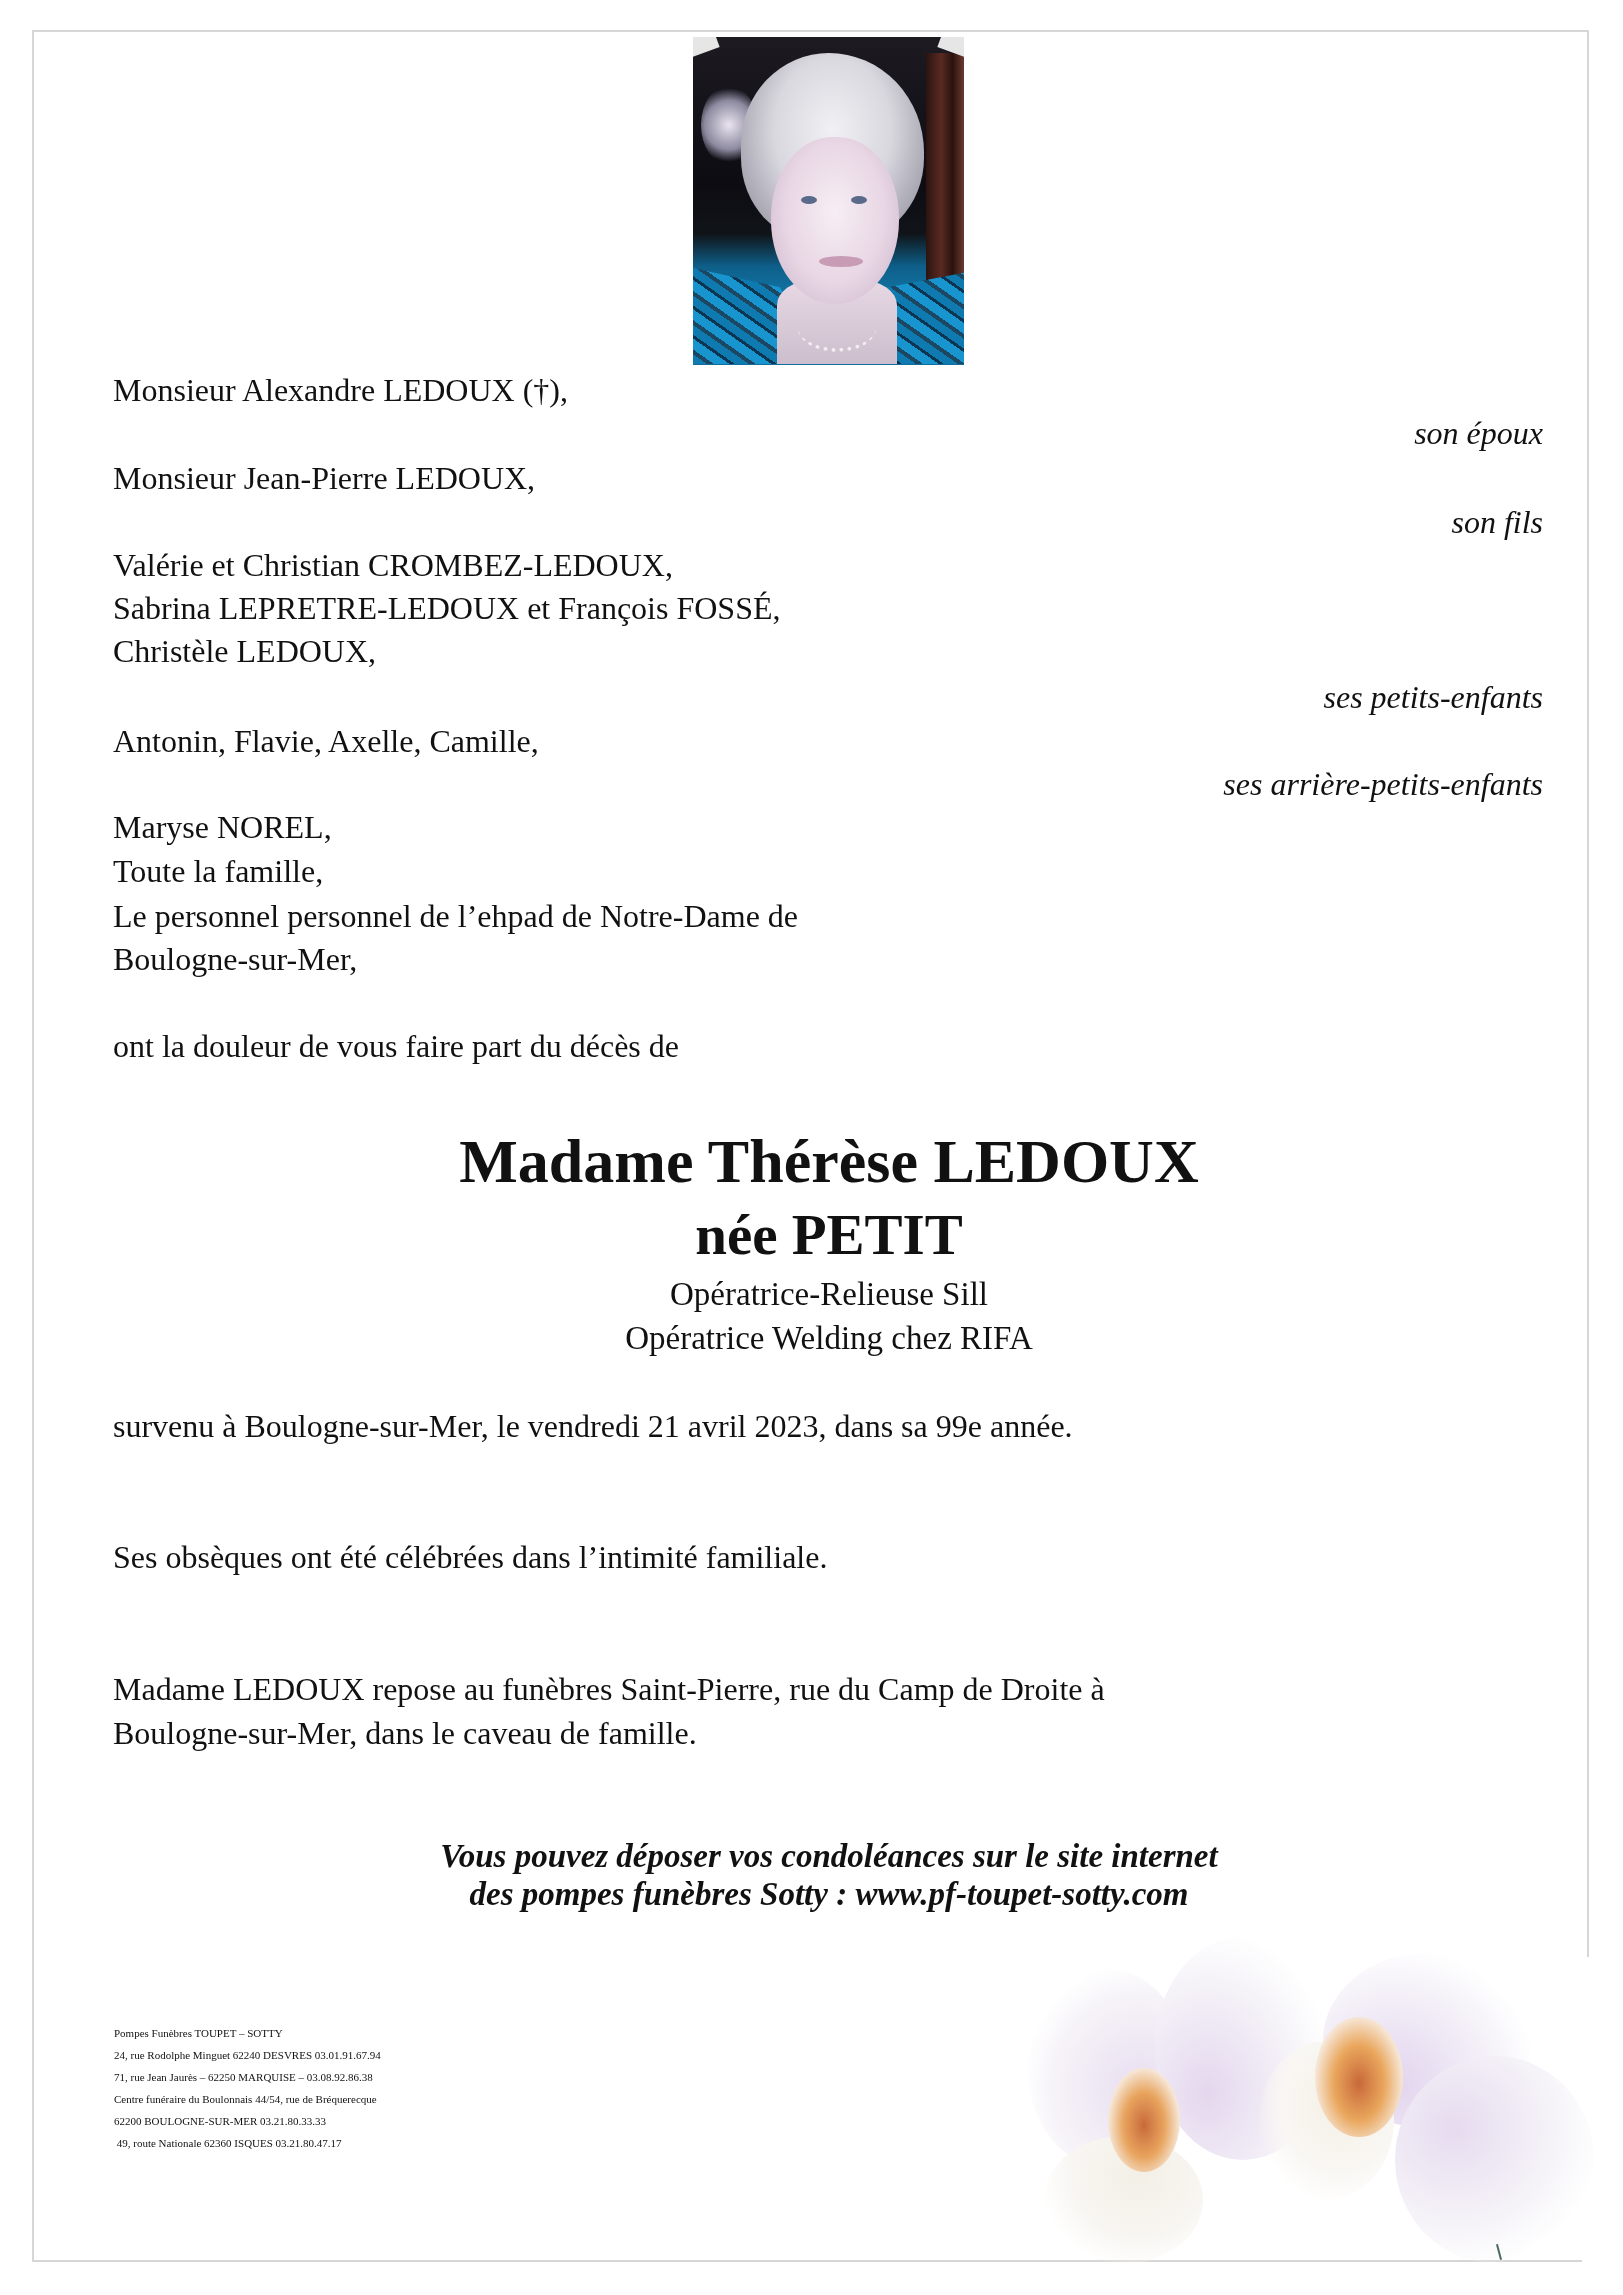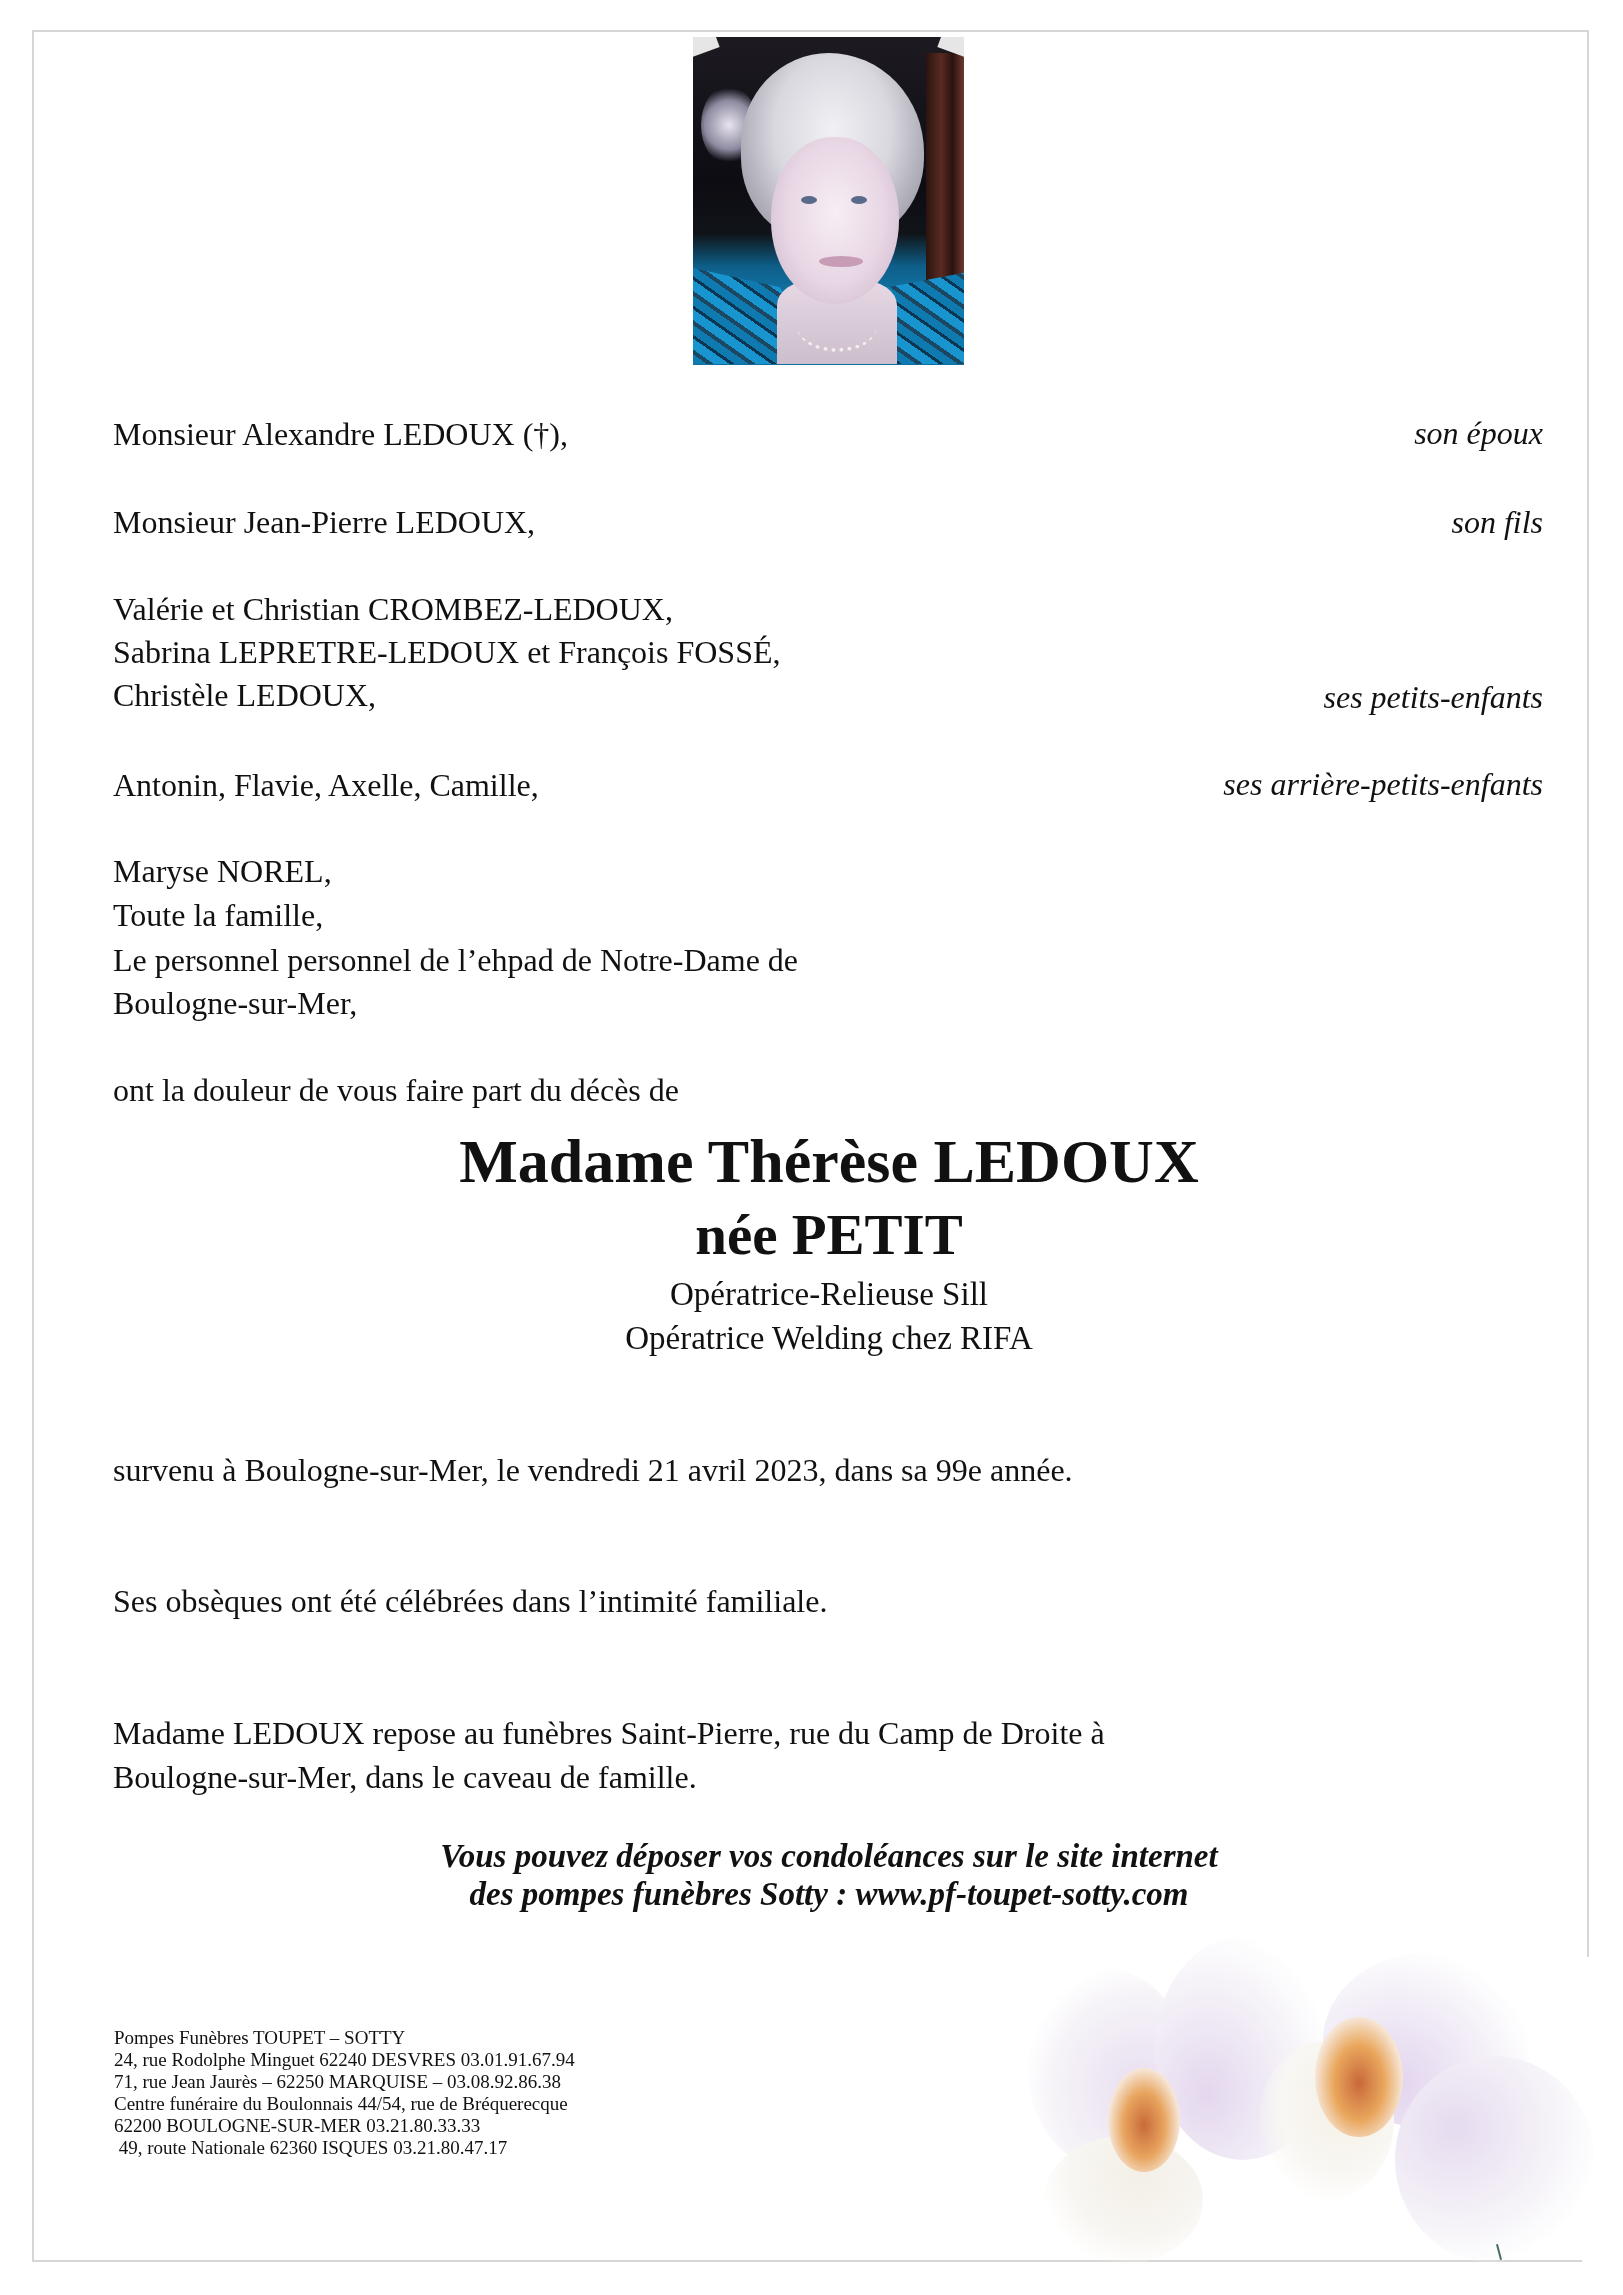--- a/index.html
+++ b/index.html
@@ -33,28 +33,28 @@
       background: linear-gradient(180deg, #e7d8e4, #cdbecd); }
     .photo .cloth { position:absolute; left:0; top:231px; width:271px; height:96px;
       background: repeating-linear-gradient(35deg, #0f7ab0 0 8px, #1b4763 8px 12px, #1895cf 12px 21px, #0b3550 21px 24px);
       clip-path: polygon(0 0, 32% 20%, 50% 100%, 72% 20%, 100% 5%, 100% 100%, 0 100%); }
     .photo .necklace { position:absolute; left:104px; top:263px; width:80px; height:48px; border-bottom: 4px dotted #f2eef0; border-radius: 0 0 50% 50%; }
     .photo .corner { position:absolute; top:-4.8px; width:48px; height:24px; background:#e6e6e6; }
     .photo .corner.l { left:-24px; transform: rotate(-20deg); }
     .photo .corner.r { right:-24px; transform: rotate(20deg); }
 
     .line { position: absolute; white-space: nowrap; line-height: 1; }
-    .body-text { font-size: 32px; left: 113px; margin-top: 44px; }
+    .body-text { font-size: 32px; left: 113px; }
     .rel { font-size: 32px; font-style: italic; right: 81px; text-align: right; }
     .center { left: 0; width: 1658px; text-align: center; }
     .title { font-size: 62px; font-weight: bold; }
     .subtitle { font-size: 57px; font-weight: bold; }
     .job { font-size: 33px; }
     .condo { font-size: 33px; font-weight: bold; font-style: italic; }
-    .footer { font-size: 19px; left: 114px; }
+    .footer { font-size: 11px; left: 114px; }
 
     .orchids { position:absolute; left:1020px; top:1921px; width:574px; height:351px; }
     .petal { position:absolute; border-radius:50%; }
     .stem { position:absolute; left:1498px; top:2244px; width:2.4px; height:16px; background:#4b6a5e; transform: rotate(-15deg); }
   </style>
 </head>
 <body>
 
 <div class="frame"></div>
 <div class="frame-mask"></div>

